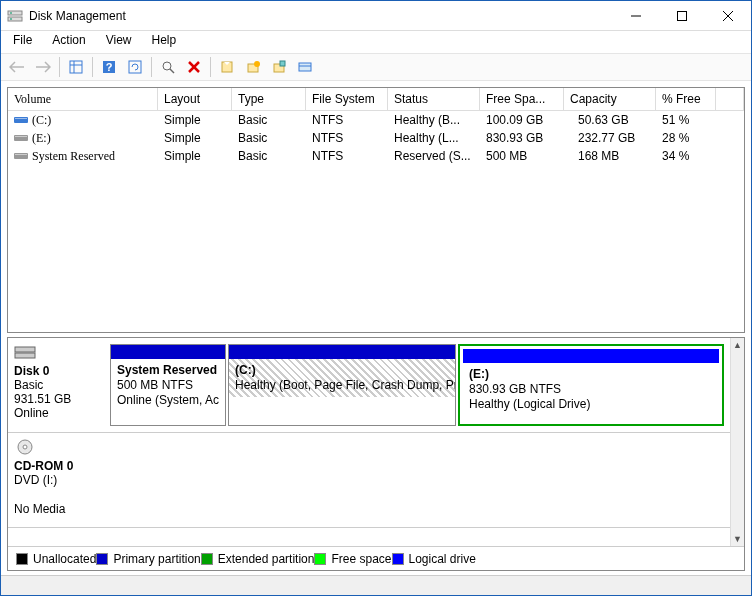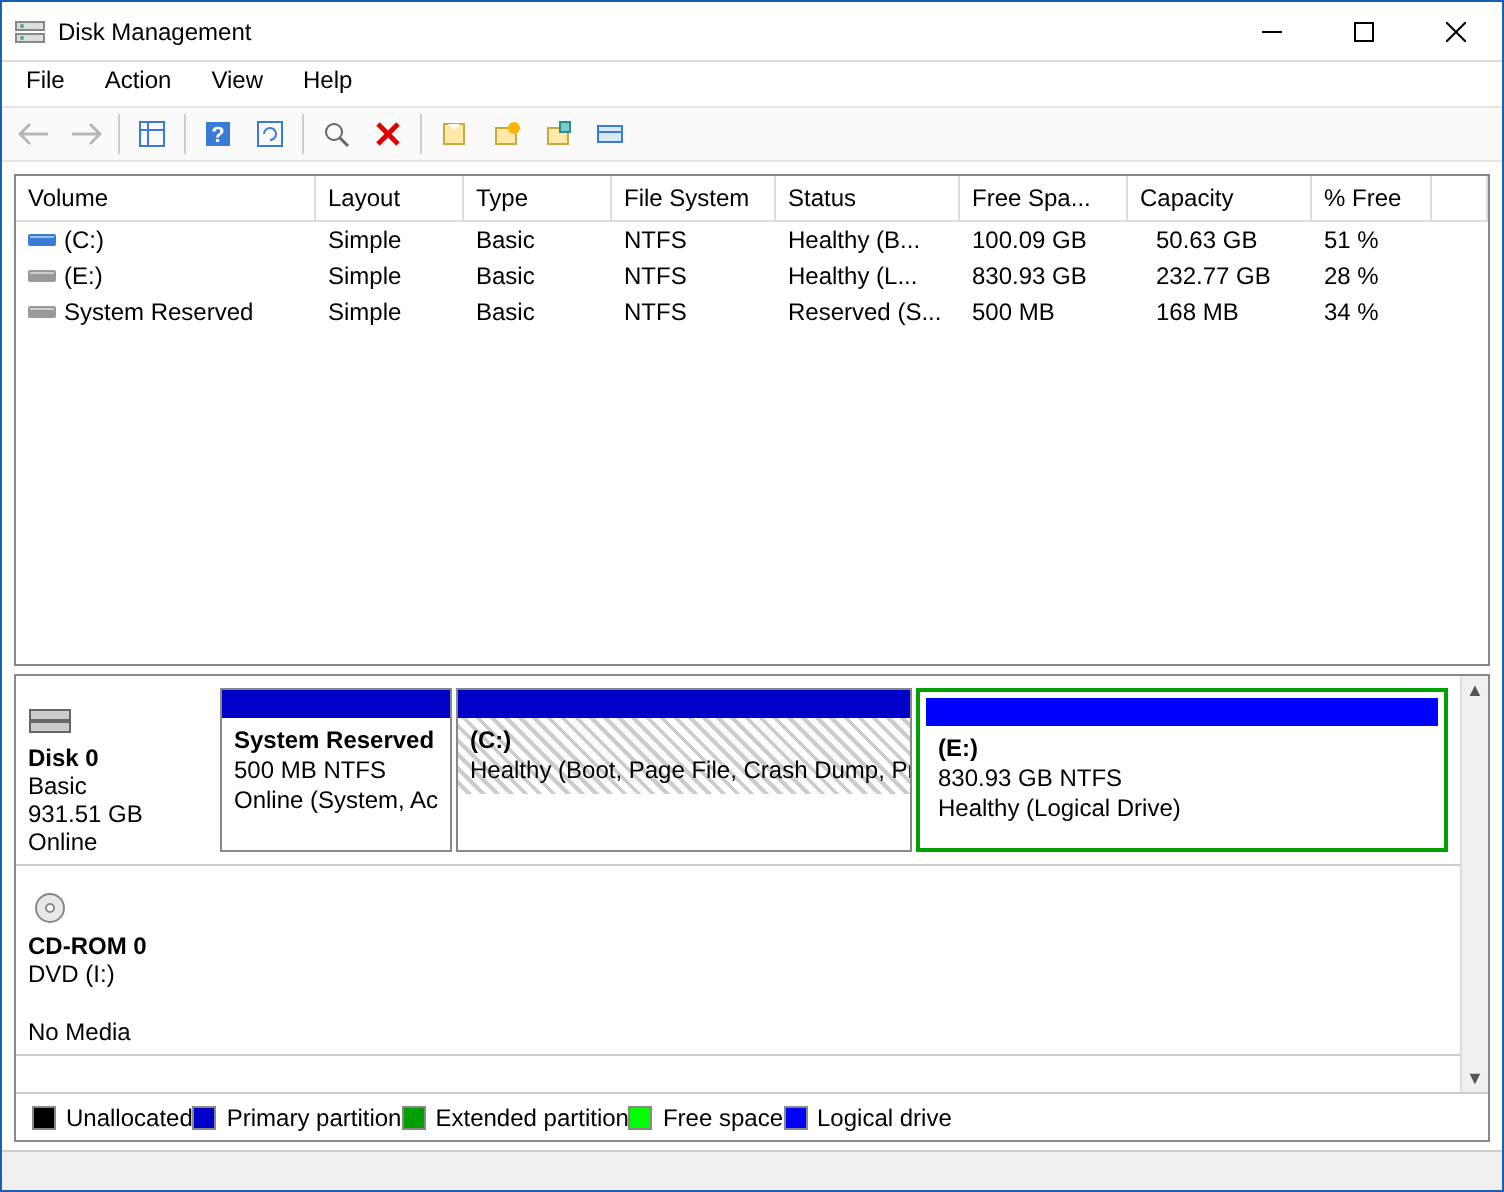--- a/index.html
+++ b/index.html
@@ -20,25 +20,25 @@
 .tbtn.disabled { opacity: 0.4; }
 
 .listview { border: 1px solid #888; margin: 6px 6px 2px 6px; height: 246px; overflow: hidden; display: flex; flex-direction: column; }
 .lv-header { display: flex; background: #fff; border-bottom: 1px solid #ddd; }
 .lv-header .col { border-right: 1px solid #ddd; padding: 3px 6px; font-size: 12px; background: #fff; white-space: nowrap; overflow: hidden; text-overflow: ellipsis; height: 22px; line-height: 16px; }
 .lv-body { flex: 1; overflow: auto; background: #fff; }
 .lv-row { display: flex; height: 18px; align-items: center; }
 .lv-row .cell { padding: 0 6px; white-space: nowrap; overflow: hidden; text-overflow: ellipsis; font-size: 12px; }
 .vicon { width: 14px; height: 12px; margin-right: 4px; display: inline-block; vertical-align: middle; }
 
-.c0 { width: 150px; } .c1 { width: 74px; } .c2 { width: 74px; } .c3 { width: 82px; } .c4 { width: 92px; } .c5 { width: 92px; } .c6 { width: 84px; } .c7 { width: 60px; } .c8 { flex:1; }
+.c0 { width: 150px; font-family: Liberation Serif, serif; } .c1 { width: 74px; } .c2 { width: 74px; } .c3 { width: 82px; } .c4 { width: 92px; } .c5 { width: 92px; } .c6 { width: 84px; } .c7 { width: 60px; } .c8 { flex:1; }
 
 .graphicview { border: 1px solid #888; margin: 2px 6px 4px 6px; flex: 1; display: flex; flex-direction: column; overflow: hidden; }
 .diskrow { display: flex; height: 95px; border-bottom: 1px solid #ccc; }
-.diskinfo { width: 100px; padding: 4px 6px; font-size: 12px; display: flex; flex-direction: column; justify-content: flex-end; }
+.diskinfo { width: 100px; padding: 4px 6px; font-size: 12px; display: flex; flex-direction: column; }
 .diskinfo .dicon { width: 22px; height: 18px; margin: 2px 0; }
 .diskinfo .dname { font-weight: bold; }
 .partitions { flex: 1; display: flex; padding: 6px 6px 6px 2px; gap: 2px; }
 .part { border: 1px solid #888; display: flex; flex-direction: column; overflow: hidden; background: #fff; }
 .part .phead { height: 14px; }
 .part .pbody { padding: 4px 6px; font-size: 12px; line-height: 15px; white-space: nowrap; overflow: hidden; }
 .part .ptitle { font-weight: bold; }
 .part.primary .phead { background: #0000c8; }
 .part.ext { border: 2px solid #00a000; padding: 0; }
 .part.ext .phead { background: #0000ff; margin: 3px 3px 0 3px; }

